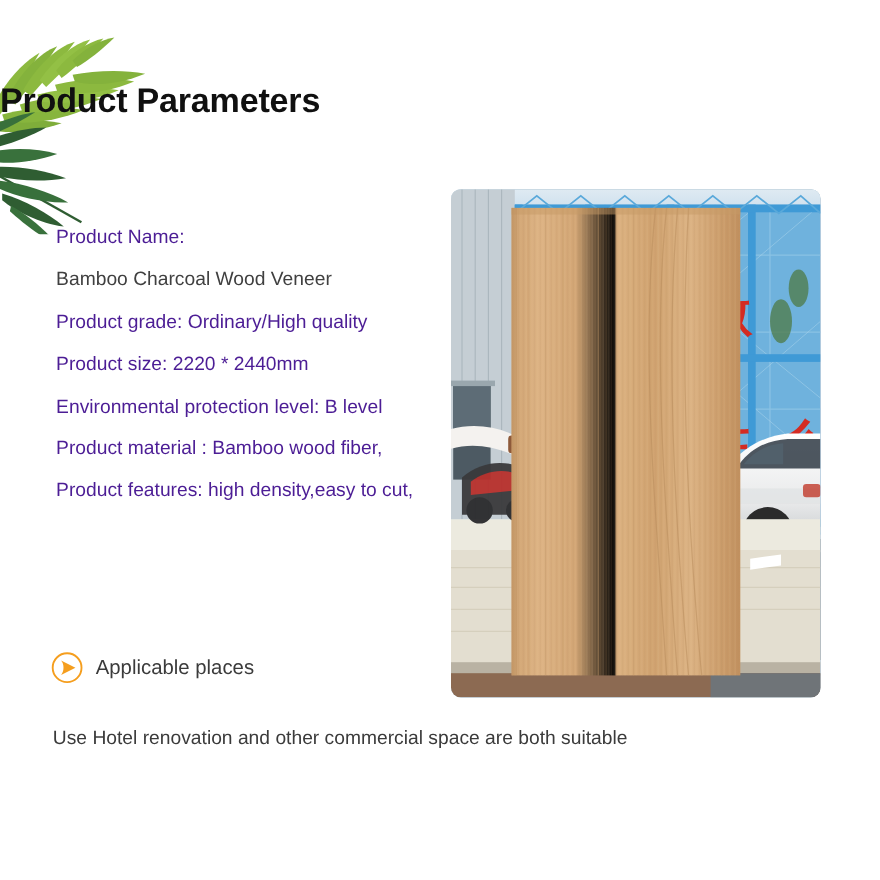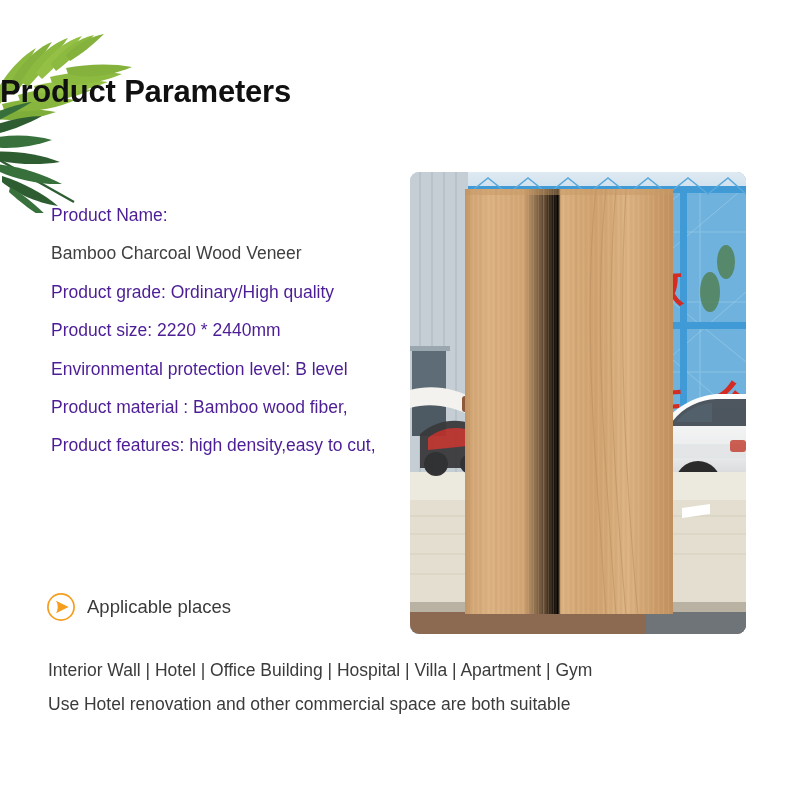--- a/index.html
+++ b/index.html
@@ -168,21 +168,20 @@
 
   <div id="applicable-heading">
     <svg id="arrow-circle-icon" viewBox="0 0 30 30">
       <circle cx="15" cy="15" r="13.1" fill="none" stroke="#f59e1e" stroke-width="1.7"></circle>
       <path d="M9.5 8.4 L22.6 15 L9.5 21.6 C12.4 18.6 12.6 11.6 9.5 8.4 Z" fill="#f59e1e"></path>
     </svg>
     <span id="applicable-label">Applicable places</span>
   </div>
 
   <div id="places-list">
-    <div class="places-line">Interior Wall | Hotel | Office Building | Hospital | Villa | Apartment | Gym</div>
     <div class="places-line">Use Hotel renovation and other commercial space are both suitable</div>
   </div>
 
   <div id="product-photo">
     <svg width="336" height="462" viewBox="0 0 336 462">
       <defs>
 
         <linearGradient id="woodGrad" x1="0" y1="0" x2="1" y2="0">
           <stop offset="0%" stop-color="#cfa271"></stop>
           <stop offset="12%" stop-color="#ddb384"></stop>

